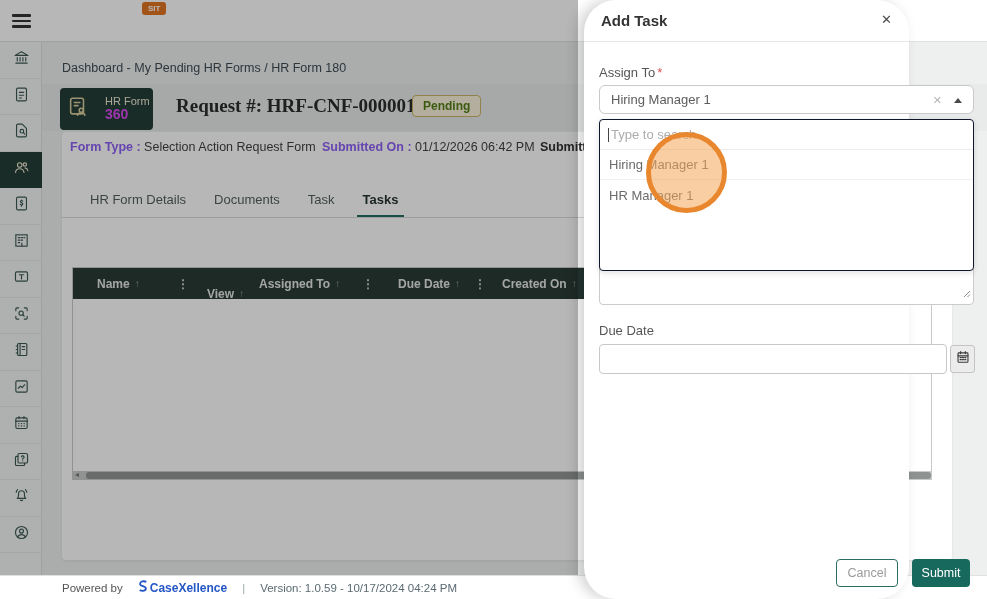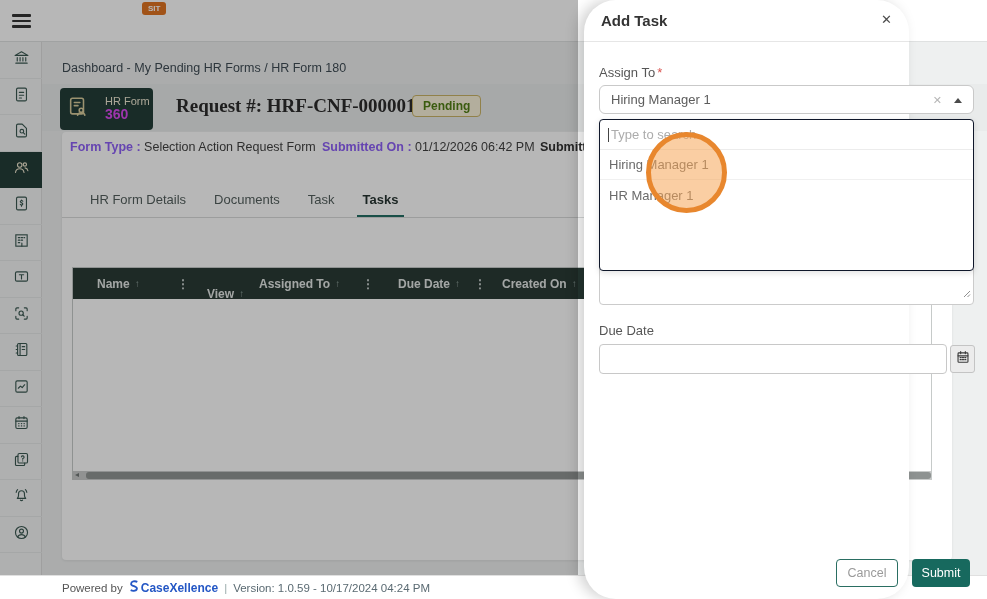--- a/index.html
+++ b/index.html
@@ -51,21 +51,21 @@
   .t-head { display:flex; align-items:center; height:31px; background:#243530; color:#e3e7e5; font-size:12px; font-weight:600; }
   .t-cell { display:flex; align-items:center; cursor:pointer; }
   .sort { font-size:10px; color:#8fa39c; margin-left:5px; }
   .kebab { color:#cfd6d4; font-size:12px; cursor:pointer; margin-left:auto; }
   .t-body { height:172px; background:#fff; }
   .h-scroll { position:relative; height:9px; background:#c9cbca; }
   .h-scroll .arr { position:absolute; left:2px; top:-1px; font-size:8px; color:#6f7473; }
   .h-scroll .thumb { position:absolute; left:13px; top:1px; right:0; height:7px; background:#8e9291; border-radius:3px; cursor:grab; }
 
   
-  .app-footer { position:absolute; left:0; bottom:0; width:987px; height:24px; background:#ffffff; border-top:1px solid #e0e0e0; display:flex; align-items:center; padding-left:62px; gap:6px; font-size:11.5px; color:#555; z-index:15; }
+  .app-footer { position:absolute; left:0; bottom:0; width:987px; height:24px; background:#ffffff; border-top:1px solid #e0e0e0; display:flex; align-items:center; padding-left:62px; gap:15px; font-size:11.5px; color:#555; z-index:15; }
   .brand { color:#2457c5; font-weight:bold; font-size:12px; cursor:pointer; display:flex; align-items:center; gap:2px; }
   .foot-sep { color:#9aa; }
   .version { color:#5a6a72; }
 
   
   .dim { position:absolute; left:0; top:0; width:578px; height:575px; background:rgba(18,18,18,0.30); z-index:10; }
 
   
   .drawer { position:absolute; left:584px; top:0; width:325px; height:599px; background:#fff; z-index:20; box-shadow:-6px 0 14px rgba(0,0,0,0.18);border-radius:32px; }
   .drawer-head { position:absolute; left:0; top:0; width:100%; height:42px; border-bottom:1px solid #e6e6e6; }

